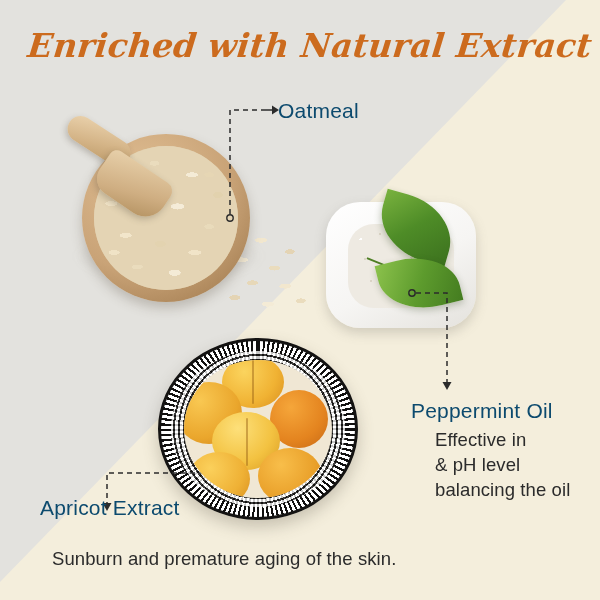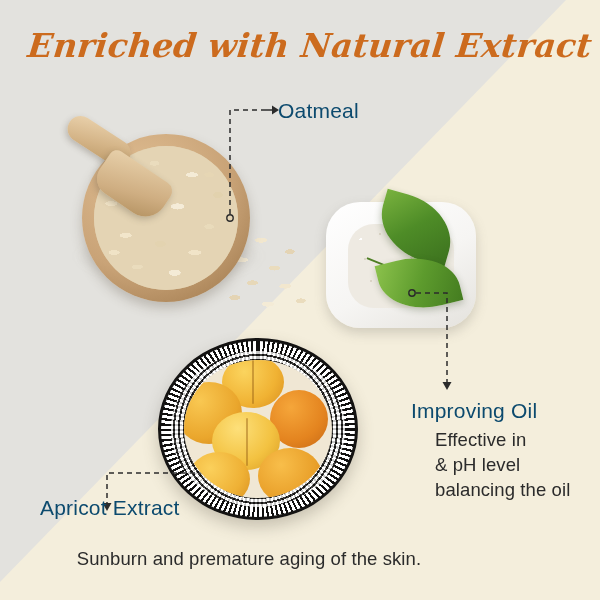--- a/index.html
+++ b/index.html
@@ -277,21 +277,21 @@
     color: #2B2B2B;
     font-size: 18.5px;
     line-height: 25px;
     letter-spacing: .1px;
   }
   #oatmeal-title      { left: 278px; top: 99px; }
   #oatmeal-desc       { left: 278px; top: 127px; width: 270px; }
   #peppermint-title   { left: 411px; top: 399px; }
   #peppermint-desc    { left: 435px; top: 427px; width: 175px; }
   #apricot-title      { left: 40px;  top: 496px; }
-  #apricot-desc       { left: 39px;  top: 546px; width: 420px; text-align: center; }
+  #apricot-desc       { left: 52px;  top: 546px; width: 420px; }
 </style>
 </head>
 <body>
 
 <div id="poster">
 
   <div class="bg-base"></div>
   <div class="bg-cream"></div>
 
   <div class="title">Enriched with Natural Extract</div>
@@ -350,21 +350,21 @@
 
     <g>
       <circle cx="226" cy="473" r="3.2" fill="none" stroke="#2B2B2B" stroke-width="1.4"></circle>
       <path d="M222 473 L107 473 L107 503" fill="none" stroke="#2B2B2B" stroke-width="1.5" stroke-dasharray="5,4"></path>
       <path d="M102.5 503 L111.5 503 L107 511 Z" fill="#2B2B2B"></path>
     </g>
   </svg>
 
   <div class="label-title" id="oatmeal-title">Oatmeal</div>
 
-  <div class="label-title" id="peppermint-title">Improving Oil</div>
+  <div class="label-title" id="peppermint-title">Peppermint Oil</div>
   <div class="label-desc" id="peppermint-desc">
     <div>Effective in</div>
     <div>&amp; pH level</div>
     <div>balancing the oil</div>
   </div>
 
   <div class="label-title" id="apricot-title">Apricot Extract</div>
   <div class="label-desc" id="apricot-desc">
     <div>Sunburn and premature aging of the skin.</div>
   </div>

